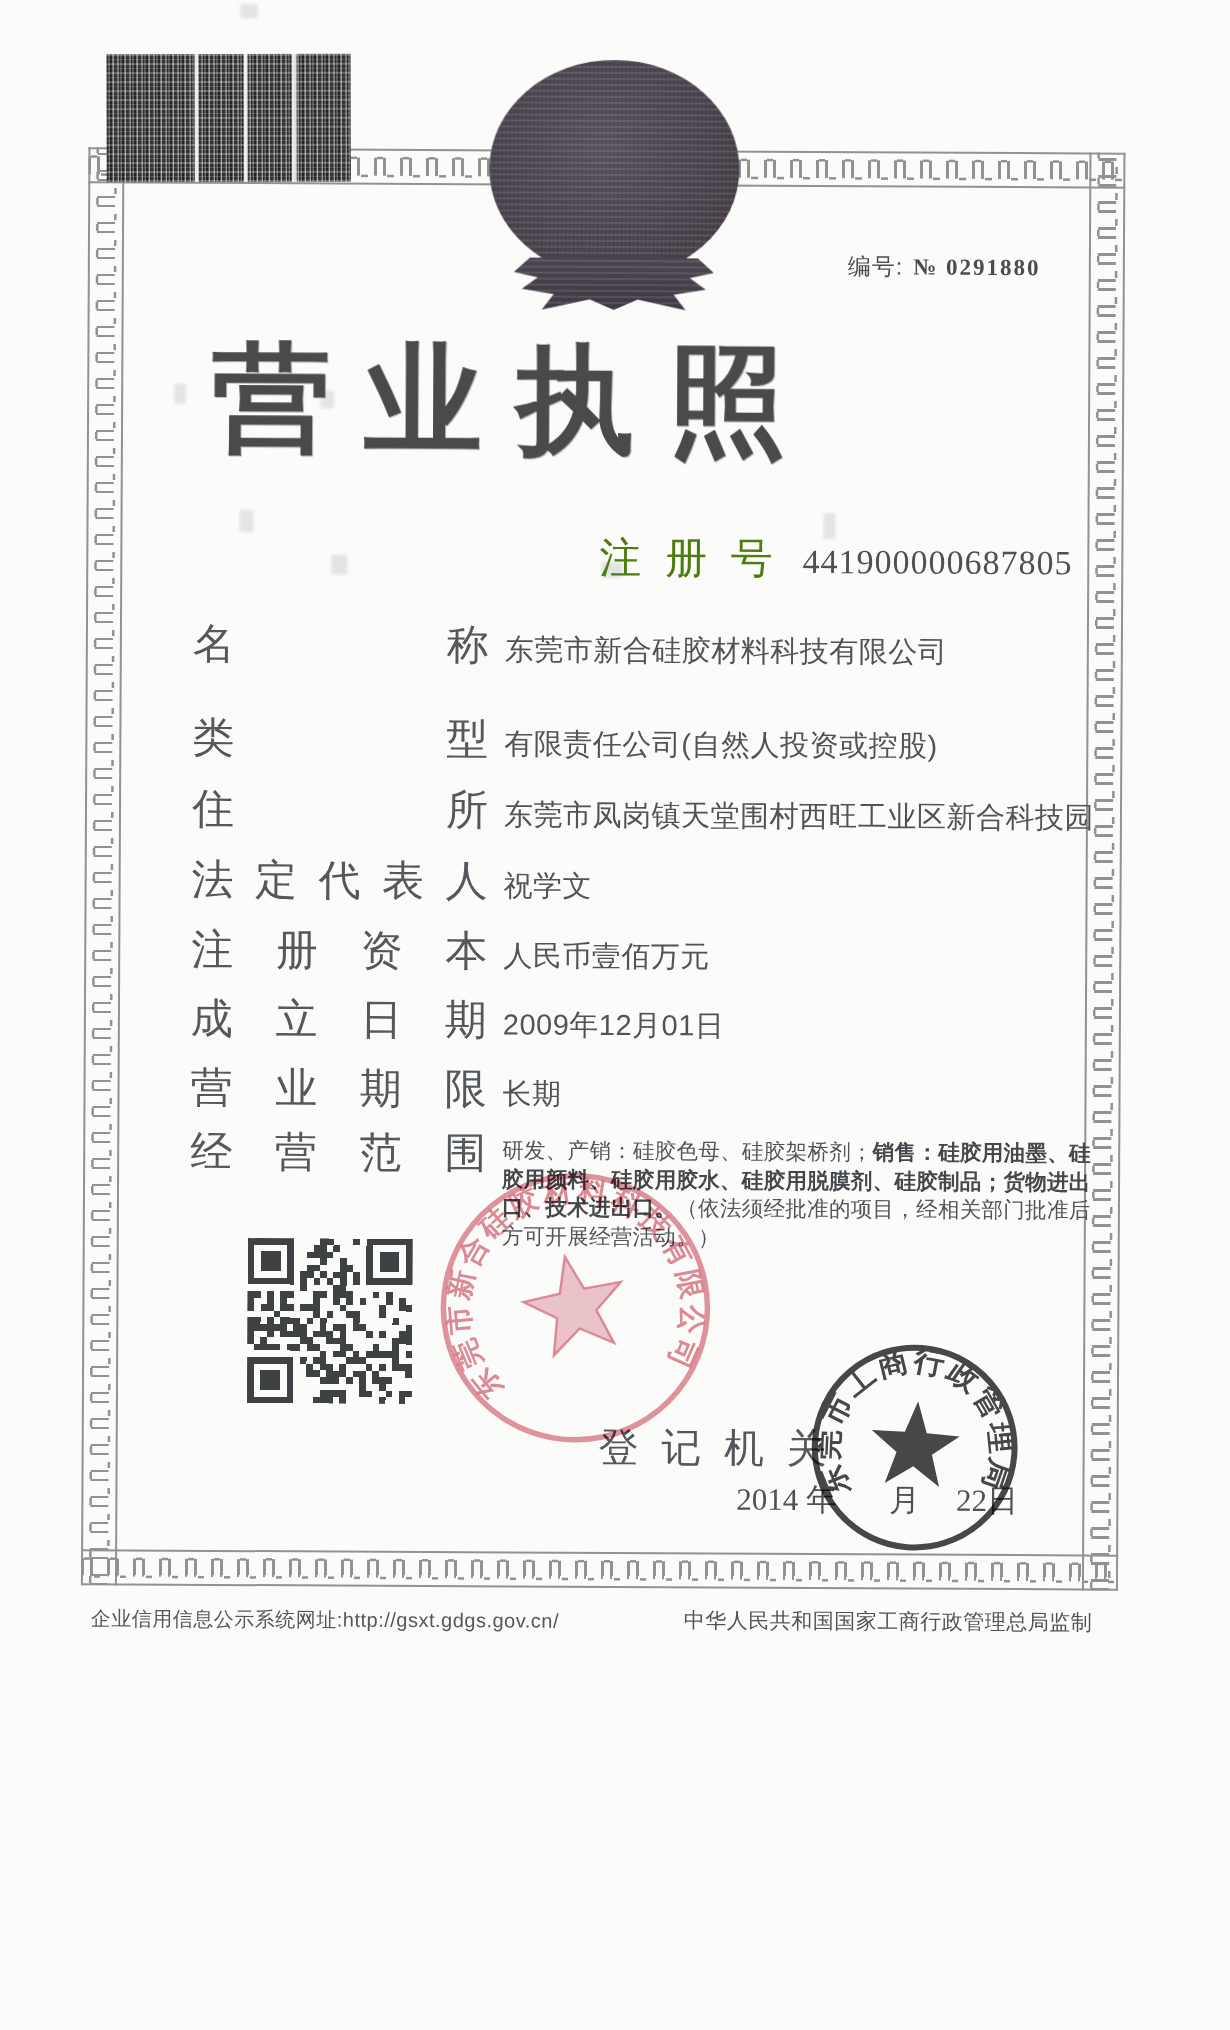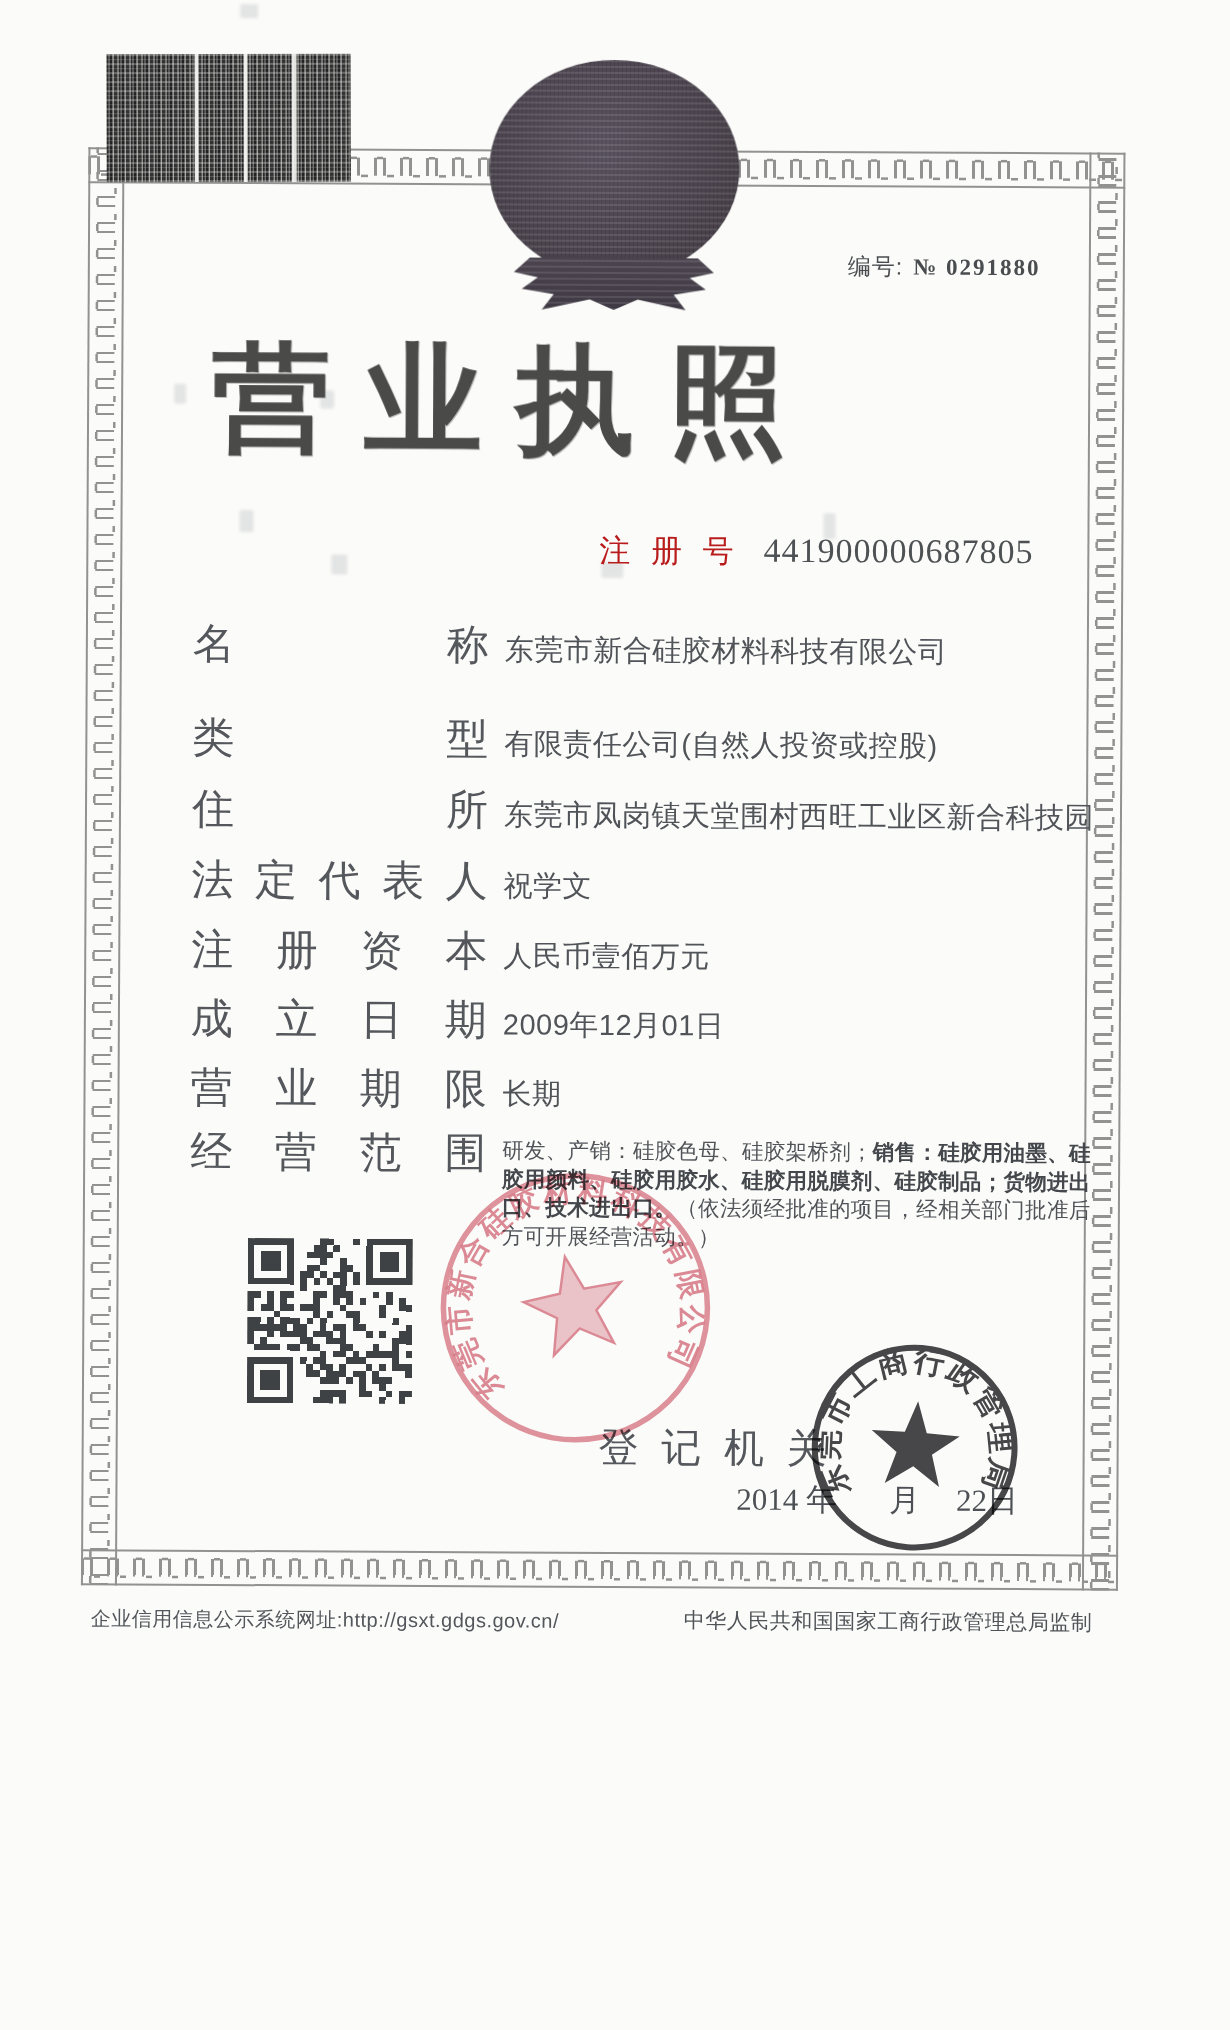--- a/index.html
+++ b/index.html
@@ -63,21 +63,21 @@
   
   .serial{position:absolute;left:845px;top:250px;z-index:2;font-size:23px;color:#4a4d50;letter-spacing:1px;}
   .serial .no{font-family:"Liberation Serif","DejaVu Serif",serif;font-weight:bold;margin-left:10px;letter-spacing:2px;}
   .title{
     position:absolute;left:210px;top:322px;z-index:2;
     font-size:118px;font-weight:800;letter-spacing:34px;color:#4a4a49;
     text-shadow:1px 1px 0 rgba(75,75,75,.35);
     filter:blur(.3px);white-space:nowrap;
   }
   .regno{position:absolute;left:598px;top:530px;z-index:2;display:flex;align-items:baseline;}
-  .regno .lab{font-size:31px;letter-spacing:6px;color:#b91c1c;}
+  .regno .lab{font-size:42px;letter-spacing:6px;color:#4d7c0f;}
   .regno .val{font-family:"Liberation Serif","DejaVu Serif",serif;font-size:34px;margin-left:24px;letter-spacing:1px;color:#4e5154;}
   .row{position:absolute;left:192px;display:flex;align-items:flex-start;z-index:2;}
   .row .lab{width:296px;font-size:42px;color:#54575b;text-align:justify;text-align-last:justify;line-height:1.15;flex:none;}
   .row .val{margin-left:16px;padding-top:9px;font-size:29px;color:#505458;letter-spacing:.5px;white-space:nowrap;}
   .row .val.small{font-size:21.5px;line-height:28.5px;letter-spacing:.3px;width:600px;white-space:normal;padding-top:7px;}
   .row .val.small .b{font-weight:bold;color:#44484c;}
   .r1{top:622px;} .r2{top:716px;} .r3{top:787px;} .r4{top:858px;}
   .r5{top:928px;} .r6{top:997px;} .r7{top:1066px;} .r8{top:1130px;}
   
   .qr{position:absolute;left:250px;top:1240px;z-index:2;}

